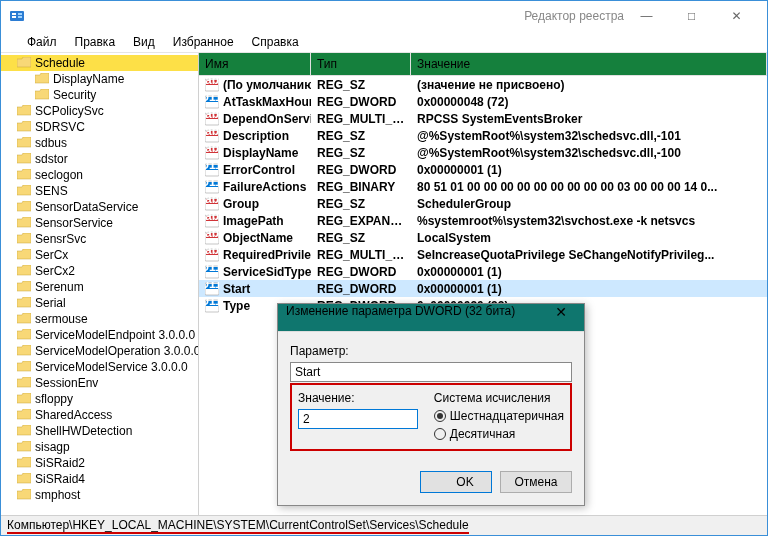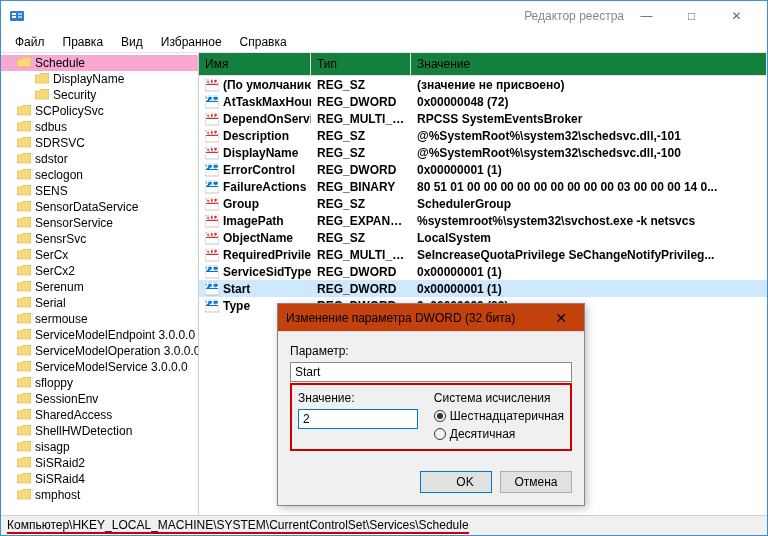--- a/index.html
+++ b/index.html
@@ -2,43 +2,43 @@
 <html><head>
 <meta charset="utf-8">
 <style>
 * { box-sizing: border-box; margin: 0; padding: 0; font-family: "Segoe UI", Tahoma, sans-serif; font-size: 12px; }
 body { width: 768px; height: 536px; background: #fff; overflow: hidden; position: relative; border: 1px solid #3a8fd8; }
 .titlebar { height: 30px; display: flex; align-items: center; padding: 0 8px; background: #fff; color: #888; }
 .titlebar .app-icon { width: 16px; height: 16px; margin-right: 6px; display: inline-flex; align-items: center; justify-content: center; }
 .titlebar .title { flex: 1; text-align: right; }
 .win-controls { display: flex; gap: 0; }
 .win-controls span { width: 45px; height: 30px; display: inline-flex; align-items: center; justify-content: center; color: #666; }
-.menubar { height: 22px; display: flex; align-items: center; gap: 2px; padding: 0 6px; background: #fff; border-bottom: 1px solid #e5e5e5; }
+.menubar { height: 22px; display: flex; align-items: center; gap: 2px; padding: 0 18px; background: #fff; border-bottom: 1px solid #e5e5e5; }
 .menubar span { padding: 2px 8px; }
 .content { display: flex; height: 462px; }
 .tree { width: 198px; border-right: 1px solid #d0d0d0; overflow-y: auto; overflow-x: auto; padding: 2px 0; }
 .tree-item { height: 16px; line-height: 16px; padding: 0 4px 0 16px; white-space: nowrap; cursor: default; display: flex; align-items: center; }
 .tree-item.indent { padding-left: 34px; }
-.tree-item.selected { background: #f9a8d4; }
+.tree-item.selected { background: #fde047; }
 .tree-item .folder-icon { width: 14px; height: 12px; margin-right: 4px; display: inline-block; }
 .list { flex: 1; overflow: auto; position: relative; }
 .list-header { display: flex; background: #15803d; border-bottom: 1px solid #e0e0e0; position: sticky; top: 0; }
 .list-header div { padding: 4px 6px; border-right: 1px solid #e0e0e0; font-weight: normal; }
 .col-name { width: 112px; }
 .col-type { width: 100px; }
 .col-value { flex: 1; }
 .row { display: flex; height: 17px; align-items: center; font-weight: bold; }
 .row.selected { background: #cde8ff; }
 .row div { padding: 0 6px; white-space: nowrap; overflow: hidden; text-overflow: ellipsis; }
 .row .col-name { display: flex; align-items: center; }
 .reg-icon { width: 14px; height: 14px; margin-right: 4px; display: inline-flex; align-items: center; justify-content: center; flex-shrink: 0; }
 .statusbar { height: 20px; border-top: 1px solid #d0d0d0; padding: 2px 6px; background: #f0f0f0; display: flex; align-items: center; }
 .statusbar .path { border-bottom: 2px solid #c00; display: inline-block; }
 .dialog { position: absolute; left: 276px; top: 302px; width: 308px; background: #f0f0f0; border: 1px solid #888; box-shadow: 2px 2px 8px rgba(0,0,0,0.25); }
-.dialog-title { height: 28px; background: #c2410c; display: flex; align-items: center; padding: 0 8px; border-bottom: 1px solid #ddd; }
+.dialog-title { height: 28px; background: #0f766e; display: flex; padding: 0 8px; border-bottom: 1px solid #ddd; }
 .dialog-title .dt-text { flex: 1; }
 .dialog-title .close { width: 30px; text-align: center; font-size: 14px; }
 .dialog-body { padding: 12px; }
 .field-label { margin-bottom: 4px; }
 .text-input { width: 100%; border: 1px solid #888; background: #fff; padding: 2px 4px; height: 20px; }
 .hl-group { border: 2px solid #c00; padding: 6px; margin-top: 1px; display: flex; gap: 16px; }
 .hl-left { flex: 1; }
 .hl-right { flex: 1; }
 .fieldset-label { margin-bottom: 4px; }
 .radio-row { display: flex; align-items: center; gap: 4px; margin: 2px 0; }
@@ -101,32 +101,32 @@
       <div class="tree-item">
         <span class="folder-icon"><svg width="14" height="12" viewBox="0 0 14 12">
             <path d="M0 2 L5 2 L6 0 L14 0 L14 10 L0 10 Z" fill="#f8d877" stroke="#c9a43a" stroke-width="0.5"></path>
           </svg></span>
         <span>SCPolicySvc</span>
       </div>
       <div class="tree-item">
         <span class="folder-icon"><svg width="14" height="12" viewBox="0 0 14 12">
             <path d="M0 2 L5 2 L6 0 L14 0 L14 10 L0 10 Z" fill="#f8d877" stroke="#c9a43a" stroke-width="0.5"></path>
           </svg></span>
+        <span>SDRSVC</span>
+      </div>
+      <div class="tree-item">
+        <span class="folder-icon"><svg width="14" height="12" viewBox="0 0 14 12">
+            <path d="M0 2 L5 2 L6 0 L14 0 L14 10 L0 10 Z" fill="#f8d877" stroke="#c9a43a" stroke-width="0.5"></path>
+          </svg></span>
         <span>sdbus</span>
       </div>
       <div class="tree-item">
         <span class="folder-icon"><svg width="14" height="12" viewBox="0 0 14 12">
             <path d="M0 2 L5 2 L6 0 L14 0 L14 10 L0 10 Z" fill="#f8d877" stroke="#c9a43a" stroke-width="0.5"></path>
           </svg></span>
-        <span>SDRSVC</span>
-      </div>
-      <div class="tree-item">
-        <span class="folder-icon"><svg width="14" height="12" viewBox="0 0 14 12">
-            <path d="M0 2 L5 2 L6 0 L14 0 L14 10 L0 10 Z" fill="#f8d877" stroke="#c9a43a" stroke-width="0.5"></path>
-          </svg></span>
         <span>sdstor</span>
       </div>
       <div class="tree-item">
         <span class="folder-icon"><svg width="14" height="12" viewBox="0 0 14 12">
             <path d="M0 2 L5 2 L6 0 L14 0 L14 10 L0 10 Z" fill="#f8d877" stroke="#c9a43a" stroke-width="0.5"></path>
           </svg></span>
         <span>seclogon</span>
       </div>
       <div class="tree-item">
         <span class="folder-icon"><svg width="14" height="12" viewBox="0 0 14 12">
@@ -197,27 +197,27 @@
       <div class="tree-item">
         <span class="folder-icon"><svg width="14" height="12" viewBox="0 0 14 12">
             <path d="M0 2 L5 2 L6 0 L14 0 L14 10 L0 10 Z" fill="#f8d877" stroke="#c9a43a" stroke-width="0.5"></path>
           </svg></span>
         <span>ServiceModelService 3.0.0.0</span>
       </div>
       <div class="tree-item">
         <span class="folder-icon"><svg width="14" height="12" viewBox="0 0 14 12">
             <path d="M0 2 L5 2 L6 0 L14 0 L14 10 L0 10 Z" fill="#f8d877" stroke="#c9a43a" stroke-width="0.5"></path>
           </svg></span>
+        <span>SessionEnv</span>
+      </div>
+      <div class="tree-item">
+        <span class="folder-icon"><svg width="14" height="12" viewBox="0 0 14 12">
+            <path d="M0 2 L5 2 L6 0 L14 0 L14 10 L0 10 Z" fill="#f8d877" stroke="#c9a43a" stroke-width="0.5"></path>
+          </svg></span>
         <span>sfloppy</span>
-      </div>
-      <div class="tree-item">
-        <span class="folder-icon"><svg width="14" height="12" viewBox="0 0 14 12">
-            <path d="M0 2 L5 2 L6 0 L14 0 L14 10 L0 10 Z" fill="#f8d877" stroke="#c9a43a" stroke-width="0.5"></path>
-          </svg></span>
-        <span>SessionEnv</span>
       </div>
       <div class="tree-item">
         <span class="folder-icon"><svg width="14" height="12" viewBox="0 0 14 12">
             <path d="M0 2 L5 2 L6 0 L14 0 L14 10 L0 10 Z" fill="#f8d877" stroke="#c9a43a" stroke-width="0.5"></path>
           </svg></span>
         <span>SharedAccess</span>
       </div>
       <div class="tree-item">
         <span class="folder-icon"><svg width="14" height="12" viewBox="0 0 14 12">
             <path d="M0 2 L5 2 L6 0 L14 0 L14 10 L0 10 Z" fill="#f8d877" stroke="#c9a43a" stroke-width="0.5"></path>

